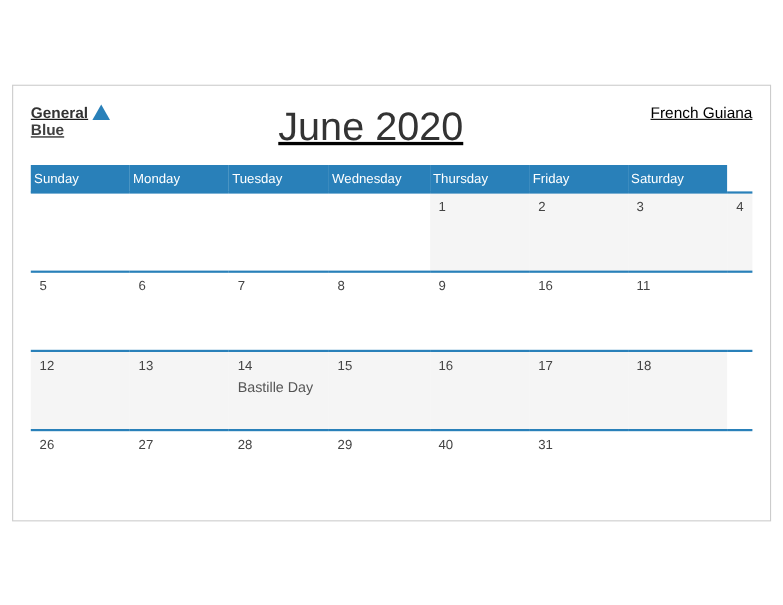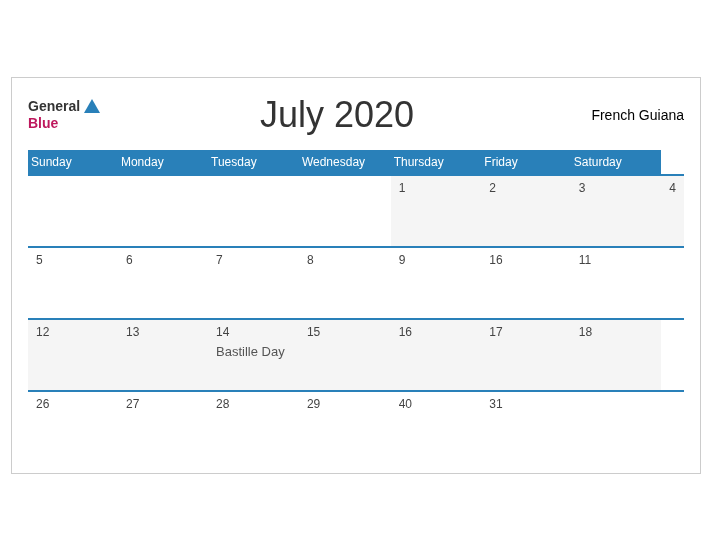--- a/index.html
+++ b/index.html
@@ -13,37 +13,37 @@
       justify-content: center;
     }
     .calendar-wrapper {
       width: 690px;
       background: #fff;
       border: 1px solid #ccc;
       padding: 16px 16px 10px 16px;
     }
     .calendar-header {
       display: flex;
-      align-items: center;
       justify-content: space-between;
       margin-bottom: 14px;
+      text-decoration: underline;
     }
     .logo {
       display: flex;
       flex-direction: column;
       font-size: 13px;
       line-height: 1.2;
     }
     .logo-general {
       color: #333;
       font-weight: bold;
       font-size: 14px;
     }
     .logo-blue {
-      color: #be185d;
+      color: #404040;
       font-weight: bold;
       font-size: 14px;
     }
     .logo-line {
       display: flex;
       align-items: center;
       gap: 2px;
     }
     .logo-triangle {
       width: 0;
@@ -119,21 +119,21 @@
   <div class="calendar-header">
 
     <div class="logo">
       <div class="logo-line">
         <span class="logo-general">General</span>
         <span class="logo-triangle"></span>
       </div>
       <span class="logo-blue">Blue</span>
     </div>
 
-    <div class="calendar-title">July 2020</div>
+    <div class="calendar-title">June 2020</div>
 
     <div class="region-label">French Guiana</div>
   </div>
 
   <table class="calendar-grid">
     <thead>
       <tr>
       <th>Sunday</th>
           <th>Monday</th>
           <th>Tuesday</th>

